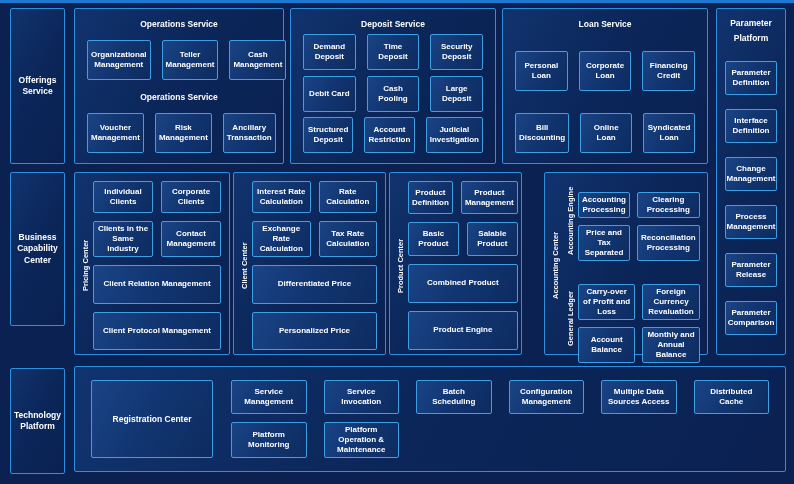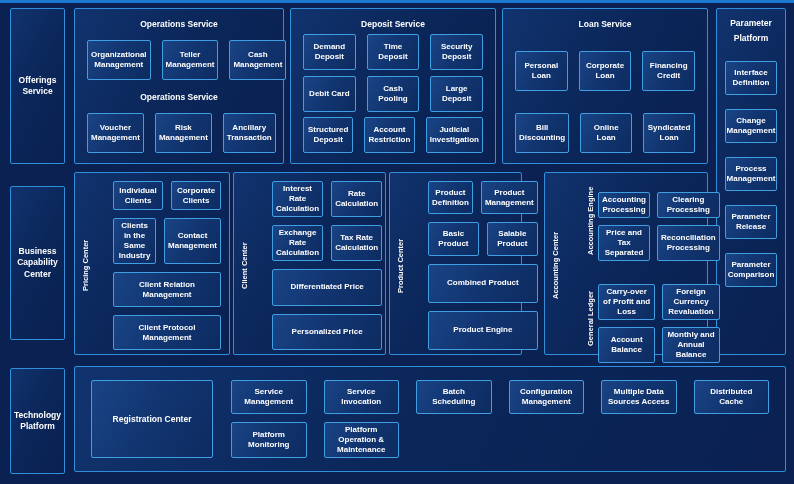--- a/index.html
+++ b/index.html
@@ -35,21 +35,21 @@
     color:#fff;font-weight:bold;font-size:7.5px;text-align:center;
     display:flex;align-items:center;justify-content:center;
     flex:0 0 15px;line-height:1;
   }
   .col{display:flex;flex-direction:column;box-sizing:border-box;height:100%;}
   .svc{padding:10px 12px;justify-content:space-between;}
   .hrow{display:flex;gap:11px;flex:0 0 40px;}
   .hrow .box{flex:1;}
   .hrow3{display:flex;gap:11px;flex:0 0 36px;}
   .hrow3 .box{flex:1;}
-  .mid-panel{display:flex;padding:8px 8px 4px 3px;box-sizing:border-box;gap:20px;}
+  .mid-panel{display:flex;padding:8px 8px 4px 3px;box-sizing:border-box;}
   .mid-body{flex:1;display:flex;flex-direction:column;gap:8px;}
   .g2{display:grid;grid-template-columns:1fr 1fr;gap:8px;flex:1;}
   .wide{flex:1;}
   .param-col{display:flex;flex-direction:column;gap:14px;padding:7px 8px 13px;box-sizing:border-box;height:100%;}
   .param-col .box{flex:0 0 34px;}
   .acct-body{flex:1;display:flex;flex-direction:column;gap:12px;}
   .acct-sec{flex:1;display:flex;}
   .acct-sec .g2{gap:7px;margin-top:11px;}
   .bottom-panel{display:flex;gap:18px;padding:13px 16px;box-sizing:border-box;align-items:stretch;}
   .reg{flex:0 0 122px;font-size:8.5px;}
@@ -57,21 +57,21 @@
 </style>
 </head>
 <body>
 
 <div class="canvas">
   <div class="topline"></div>
 
   <div class="panel railbox" style="left:10px;top:8px;width:55px;height:156px;">
     <span>Offerings Service</span>
   </div>
-  <div class="panel railbox" style="left:10px;top:186px;width:55px;height:154px;align-items:center;">
+  <div class="panel railbox" style="left:10px;top:172px;width:55px;height:154px;align-items:center;">
     <span>Business Capability Center</span>
   </div>
   <div class="panel railbox" style="left:10px;top:368px;width:55px;height:106px;">
     <span>Technology Platform</span>
   </div>
 
   <div class="panel col svc" style="left:74px;top:8px;width:210px;height:156px;">
     <div class="ptitle">Operations Service</div>
     <div class="hrow">
       <div class="box">Organizational Management</div>
@@ -115,20 +115,21 @@
     <div class="hrow">
       <div class="box">Bill Discounting</div>
       <div class="box">Online Loan</div>
       <div class="box">Syndicated Loan</div>
     </div>
   </div>
 
   <div class="panel" style="left:716px;top:8px;width:70px;height:347px;">
     <div class="param-col">
       <div class="ptitle" style="line-height:1.8;">Parameter Platform</div>
+      <div class="box">Parameter Definition</div>
       <div class="box">Interface Definition</div>
       <div class="box">Change Management</div>
       <div class="box">Process Management</div>
       <div class="box">Parameter Release</div>
       <div class="box">Parameter Comparison</div>
     </div>
   </div>
 
   <div class="panel mid-panel" style="left:74px;top:172px;width:156px;height:183px;">
     <div class="vlabel">Pricing Center</div>

